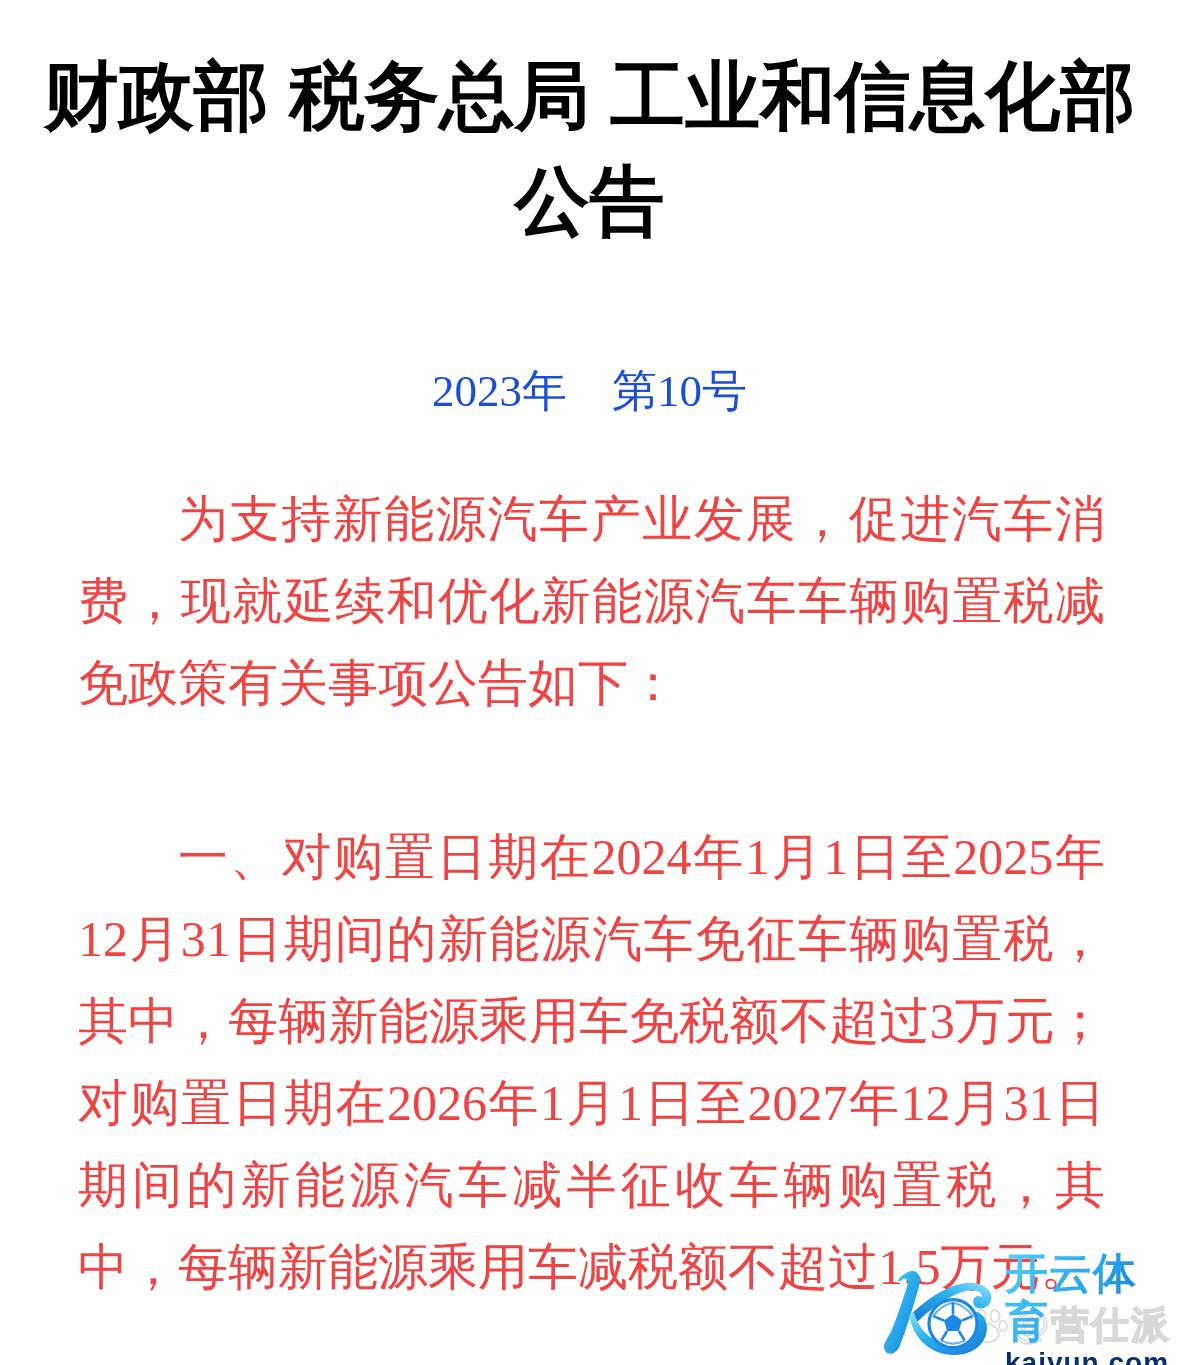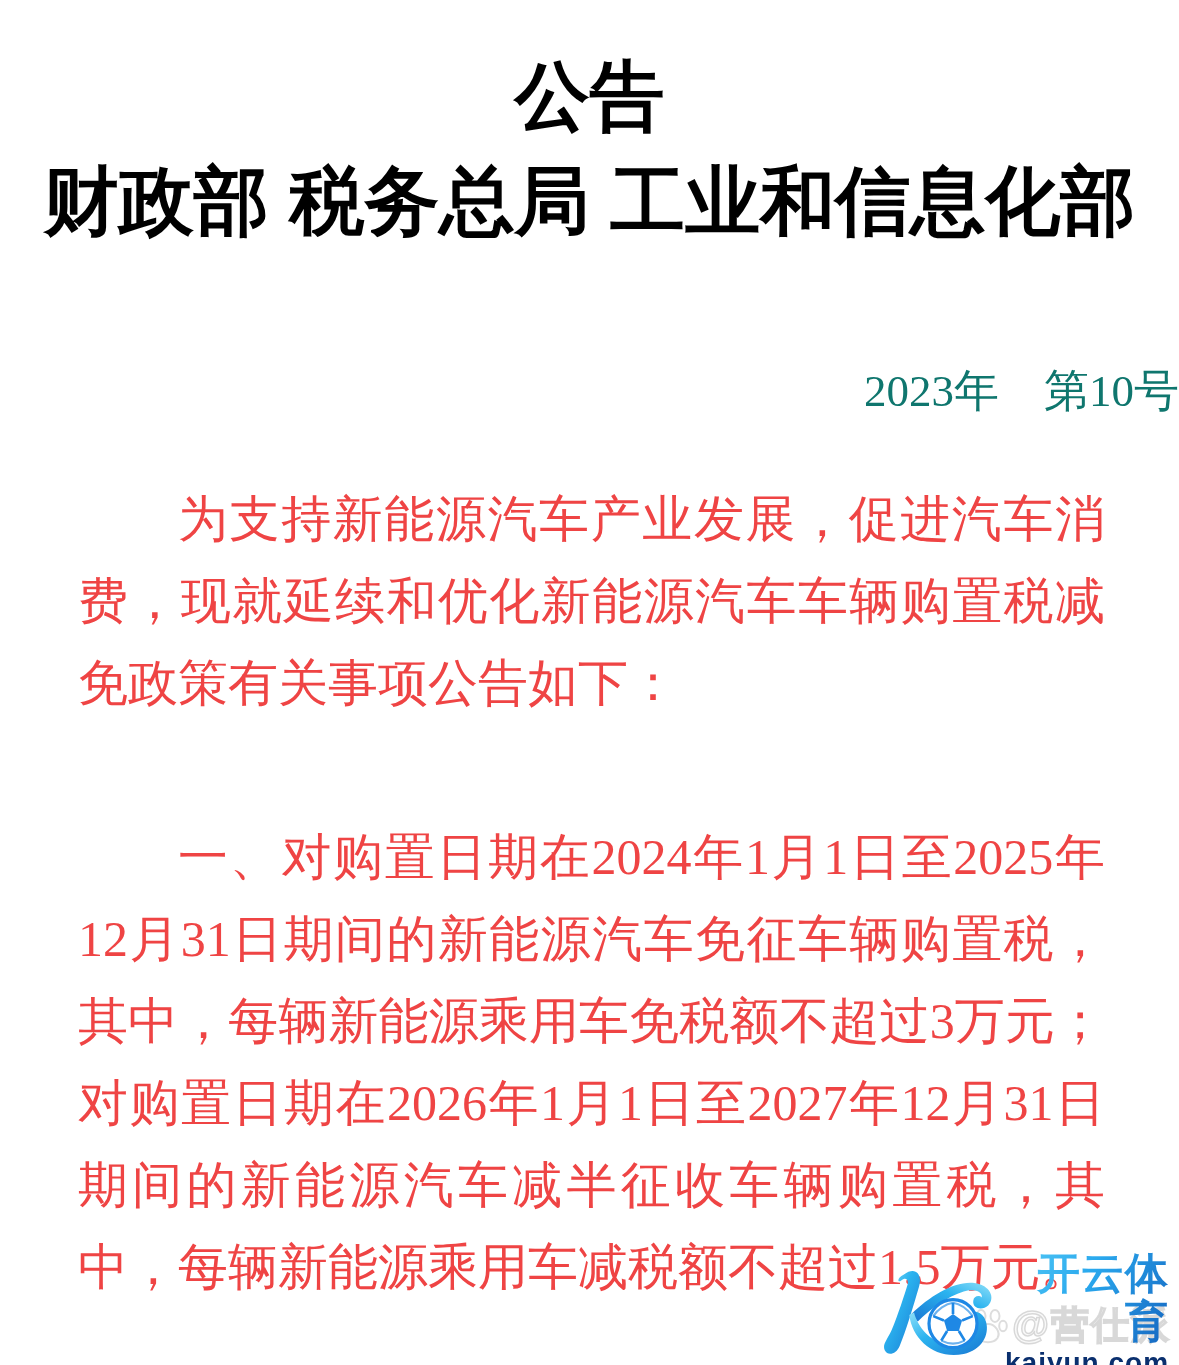--- a/index.html
+++ b/index.html
@@ -23,25 +23,25 @@
     font-family: "Liberation Sans", "DejaVu Sans", sans-serif;
     font-weight: 900;
     font-size: 75px;
     line-height: 105px;
     color: #000000;
     letter-spacing: 0px;
   }
   
   .doc-number {
     margin-top: 112px;
-    text-align: right;
+    text-align: center;
     font-family: "Liberation Serif", "DejaVu Serif", serif;
     font-size: 45px;
     line-height: 50px;
-    color: #0f766e;
+    color: #1d4ed8;
   }
   
   .doc-body {
     margin-top: 62px;
     padding: 0 74px 0 78px;
   }
   .doc-body p {
     margin: 0 0 92px 0;
     font-family: "Liberation Serif", "DejaVu Serif", serif;
     font-size: 50px;
@@ -50,21 +50,20 @@
     text-indent: 2em;
     color: #ef4444;
   }
   
   .brand-watermark {
     position: absolute;
     right: 10px;
     bottom: 4px;
     width: 296px;
     height: 112px;
-    text-align: right;
   }
   .faint-stamp {
     position: absolute;
     right: 8px;
     bottom: 14px;
     z-index: 0;
     display: flex;
     align-items: center;
     gap: 4px;
     opacity: 0.45;
@@ -115,22 +114,22 @@
     color: #0a2f6e;
     margin-top: 2px;
   }
 </style>
 </head>
 <body>
 
 <div class="page">
 
   <h1 class="doc-title">
+    <div>财政部 税务总局 工业和信息化部</div>
     <div>公告</div>
-    <div>财政部 税务总局 工业和信息化部</div>
   </h1>
 
   <div class="doc-number">2023年　第10号</div>
 
   <div class="doc-body">
     <p>为支持新能源汽车产业发展，促进汽车消费，现就延续和优化新能源汽车车辆购置税减免政策有关事项公告如下：</p>
     <p>一、对购置日期在2024年1月1日至2025年12月31日期间的新能源汽车免征车辆购置税，其中，每辆新能源乘用车免税额不超过3万元；对购置日期在2026年1月1日至2027年12月31日期间的新能源汽车减半征收车辆购置税，其中，每辆新能源乘用车减税额不超过1.5万元。</p>
   </div>
 
   <div class="faint-stamp">

